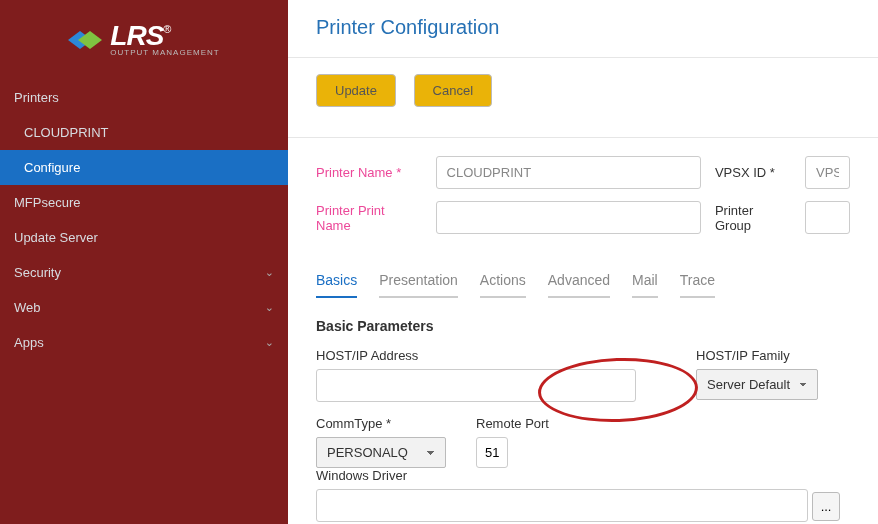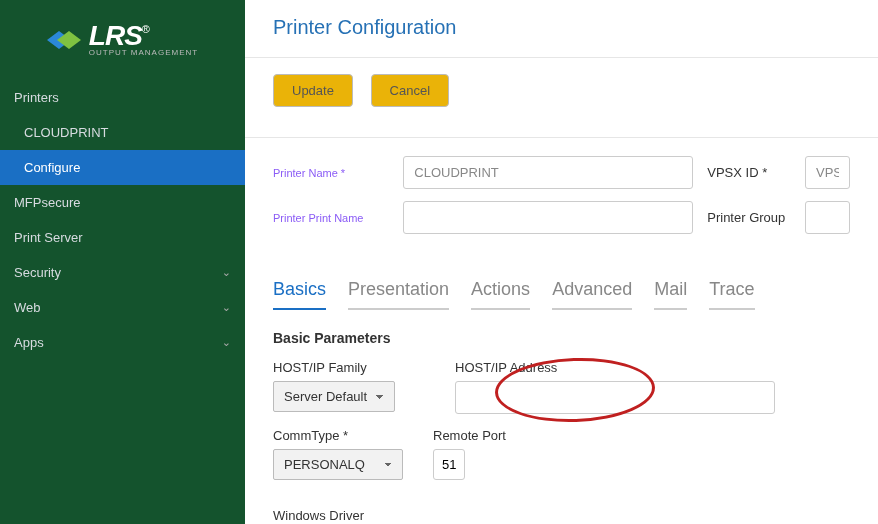--- a/index.html
+++ b/index.html
@@ -6,22 +6,22 @@
   body {
     font-family: Arial, Helvetica, sans-serif;
     font-size: 13px;
     color: #333;
     width: 878px;
     height: 524px;
     overflow: hidden;
     display: flex;
   }
   .sidebar {
-    width: 245px;
-    background: #14532d;
+    width: 288px;
+    background: #7f1d1d;
     color: #d7dbe0;
     flex-shrink: 0;
   }
   .logo-area {
     height: 80px;
     display: flex;
     align-items: center;
     justify-content: center;
     gap: 8px;
   }
@@ -87,41 +87,41 @@
   }
   .form-area { padding: 18px 28px 10px 28px; }
   .form-row {
     display: flex;
     align-items: center;
     gap: 14px;
     margin-bottom: 12px;
   }
   .flabel {
     width: 125px;
-    color: #8b5cf6;
-    font-size: 11px;
+    color: #ec4899;
+    font-size: 13px;
   }
   .finput {
     border: 1px solid #ccc;
     border-radius: 3px;
     padding: 8px 10px;
     font-size: 13px;
     background: #fff;
     color: #888;
   }
   .finput.w1 { width: 310px; }
   .finput.w-small { width: 45px; }
   .finput.full { width: 492px; }
   .flabel2 { width: 90px; font-size: 13px; }
   .tabs {
     display: flex;
     gap: 22px;
     padding: 0 28px;
-    font-size: 18px;
-    margin-top: 17px;
+    font-size: 14px;
+    margin-top: 10px;
   }
   .tab {
     color: #888;
     padding: 6px 0 8px 0;
     border-bottom: 2px solid #ccc;
     cursor: pointer;
   }
   .tab.active {
     color: #1a6fc4;
     border-bottom: 2px solid #1a6fc4;
@@ -199,21 +199,21 @@
     <li class="indent">
         <span>CLOUDPRINT</span>
       </li>
     <li class="indent selected">
         <span>Configure</span>
       </li>
     <li>
         <span>MFPsecure</span>
       </li>
     <li>
-        <span>Print Server</span>
+        <span>Update Server</span>
       </li>
     <li>
         <span>Security</span>
         <span class="chev">⌄</span>
       </li>
     <li>
         <span>Web</span>
         <span class="chev">⌄</span>
       </li>
     <li>
@@ -252,33 +252,33 @@
     <div class="tab">Actions</div>
     <div class="tab">Advanced</div>
     <div class="tab">Mail</div>
     <div class="tab">Trace</div>
   </div>
 
   <div class="section-head">Basic Parameters</div>
 
   <div class="param-area">
     <div style="display:flex; gap:60px; margin-bottom:14px;">
+      <div class="pcol" style="width:320px;">
+        <span class="plabel">HOST/IP Address</span>
+        <input class="finput" style="width: 320px;" value="">
+      </div>
       <div class="pcol">
         <span class="plabel">HOST/IP Family</span>
         <select class="select">
           <option>Server Default</option>
         </select>
       </div>
-      <div class="pcol" style="width:320px;">
-        <span class="plabel">HOST/IP Address</span>
-        <input class="finput" style="width: 320px;" value="">
-      </div>
-    </div>
-
-    <div style="display:flex; gap:30px; margin-bottom:28px;">
+    </div>
+
+    <div style="display:flex; gap:30px; margin-bottom:0;">
       <div class="pcol">
         <span class="plabel">CommType *</span>
         <select class="select" style="width:130px;">
           <option>PERSONALQ</option>
         </select>
       </div>
       <div class="pcol">
         <span class="plabel">Remote Port</span>
         <input class="small-input" value="515" style="">
       </div>

